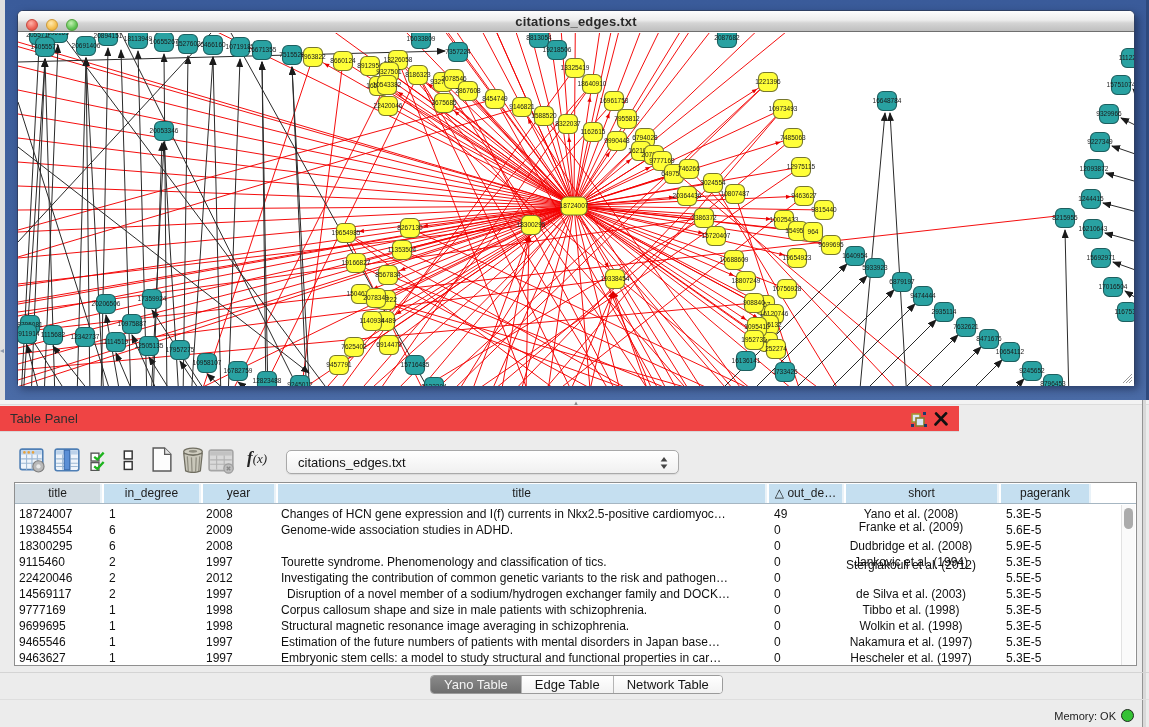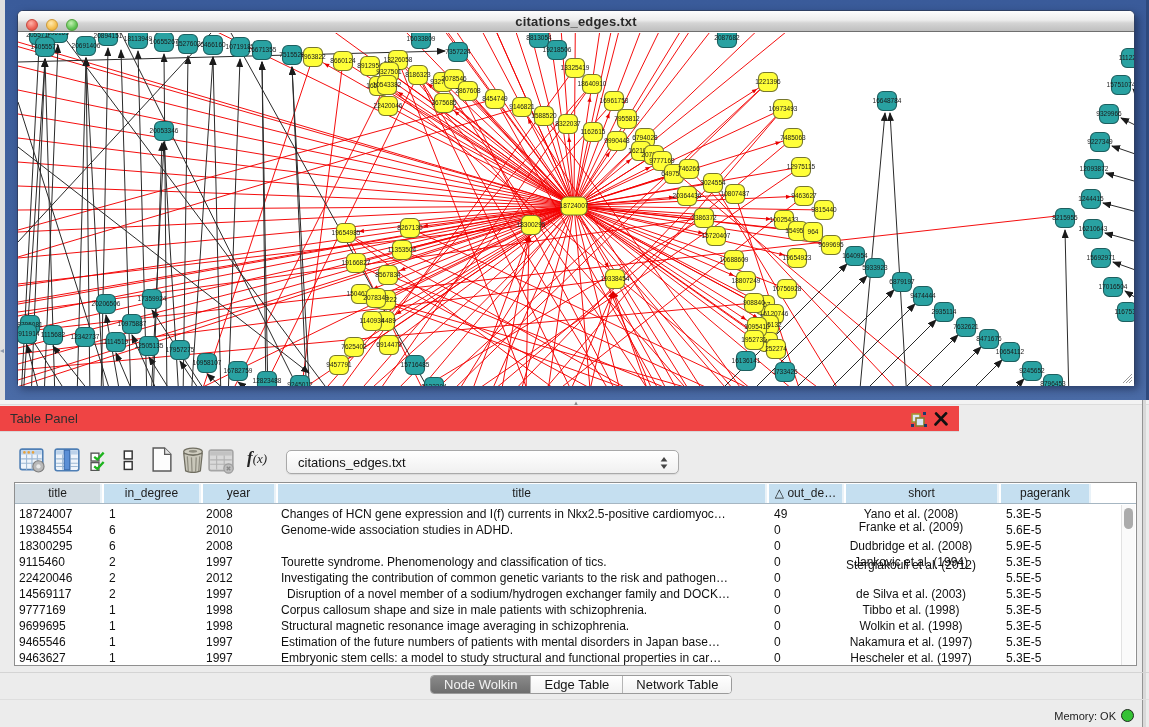--- a/index.html
+++ b/index.html
@@ -707,21 +707,21 @@
         </div>
       <div class="rowtxt" style="left:4px;top:23px">18724007</div>
 <div class="rowtxt" style="left:94px;top:23px">1</div>
 <div class="rowtxt" style="left:191px;top:23px">2008</div>
 <div class="rowtxt" style="left:266px;top:23px;width:486px;overflow:hidden">Changes of HCN gene expression and I(f) currents in Nkx2.5‑positive cardiomyoc…</div>
 <div class="rowtxt" style="left:759px;top:23px">49</div>
 <div class="rowtxt" style="left:826px;top:23px;width:140px;text-align:center">Yano et al. (2008)</div>
 <div class="rowtxt" style="left:991px;top:23px">5.3E‑5</div>
 <div class="rowtxt" style="left:4px;top:39px">19384554</div>
 <div class="rowtxt" style="left:94px;top:39px">6</div>
-<div class="rowtxt" style="left:191px;top:39px">2010</div>
+<div class="rowtxt" style="left:191px;top:39px">2009</div>
 <div class="rowtxt" style="left:266px;top:39px;width:486px;overflow:hidden">Genome‑wide association studies in ADHD.</div>
 <div class="rowtxt" style="left:759px;top:39px">0</div>
 <div class="rowtxt" style="left:826px;top:36px;width:140px;text-align:center">Franke et al. (2009)</div>
 <div class="rowtxt" style="left:991px;top:39px">5.6E‑5</div>
 <div class="rowtxt" style="left:4px;top:55px">18300295</div>
 <div class="rowtxt" style="left:94px;top:55px">6</div>
 <div class="rowtxt" style="left:191px;top:55px">2008</div>
 <div class="rowtxt" style="left:759px;top:55px">0</div>
 <div class="rowtxt" style="left:826px;top:55px;width:140px;text-align:center">Dudbridge et al. (2008)</div>
 <div class="rowtxt" style="left:991px;top:55px">5.9E‑5</div>
@@ -773,21 +773,21 @@
 <div class="rowtxt" style="left:266px;top:167px;width:486px;overflow:hidden">Embryonic stem cells: a model to study structural and functional properties in car…</div>
 <div class="rowtxt" style="left:759px;top:167px">0</div>
 <div class="rowtxt" style="left:826px;top:167px;width:140px;text-align:center">Hescheler et al. (1997)</div>
 <div class="rowtxt" style="left:991px;top:167px">5.3E‑5</div>
       <div id="vsb">
           <div id="vsbthumb"></div>
         </div>
     </div>
     <div id="tabline"></div>
     <div id="tabs">
-      <div class="tab sel">Node Wolkin</div>
+      <div class="tab sel">Yano Table</div>
         <div class="tab">Edge Table</div>
         <div class="tab">Network Table</div>
     </div>
     <div id="statusline"></div>
     <div id="memtxt">Memory: OK</div>
     <div id="memdot"></div>
   </div>
 </div>
 
 </body></html>

